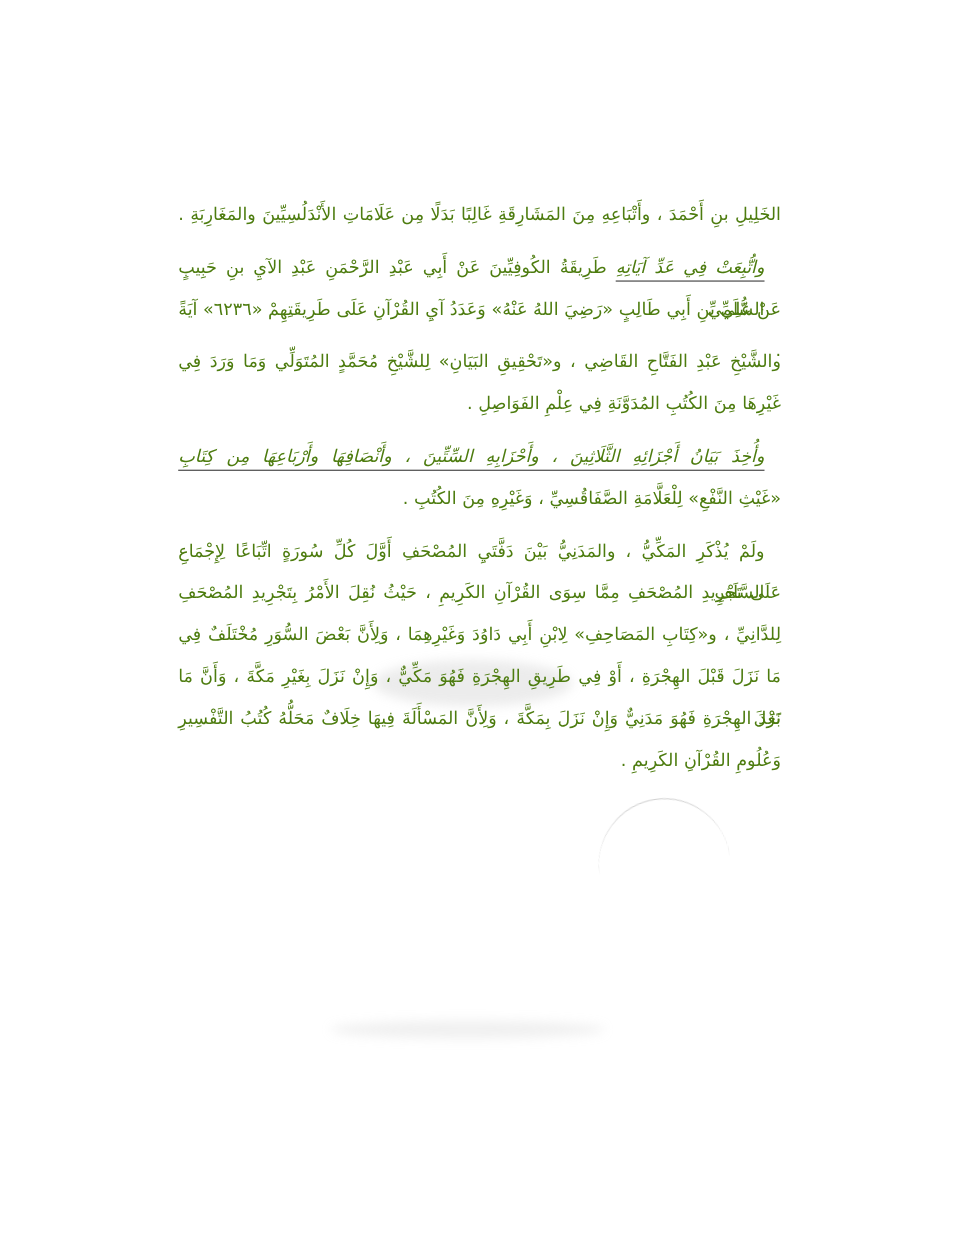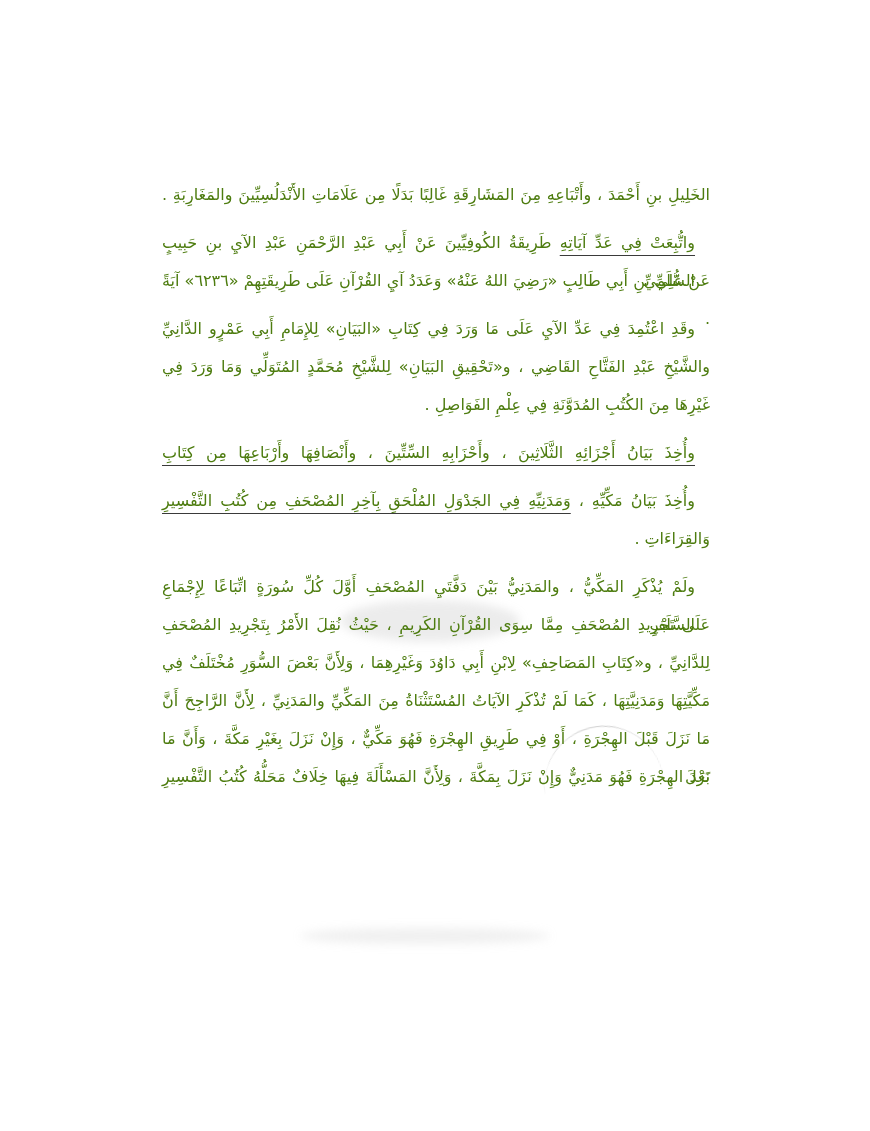--- a/index.html
+++ b/index.html
@@ -36,20 +36,21 @@
   .line.align-right {
     text-align: right;
     text-align-last: right;
   }
   .line.indent { padding-right: 15px; }
   .u {
     text-decoration: underline;
     text-decoration-thickness: 1px;
     text-underline-offset: 7px;
     text-decoration-color: #3a3a3a;
+    font-style: italic;
   }
   
   .smudge {
     position: absolute;
     border-radius: 50%;
     filter: blur(5px);
     pointer-events: none;
   }
   .smudge-1 {
     left: 340px; top: 600px; width: 180px; height: 42px;
@@ -79,33 +80,29 @@
   <div class="hairline-arc"></div>
   <div class="text-block">
       <div class="para">
         <div class="line"><span>الخَلِيلِ بنِ أَحْمَدَ ، وأَتْبَاعِهِ مِنَ المَشَارِقَةِ غَالِبًا بَدَلًا مِن عَلَامَاتِ الأَنْدَلُسِيِّينَ والمَغَارِبَةِ .</span></div>
       </div>
       <div class="para">
         <div class="line indent"><span class="u">واتُّبِعَتْ فِي عَدِّ آيَاتِهِ</span><span> طَرِيقَةُ الكُوفِيِّينَ عَنْ أَبِي عَبْدِ الرَّحْمَنِ عَبْدِ الآيِ بنِ حَبِيبٍ السُّلَمِيِّ</span></div>
         <div class="line"><span>عَنْ عَلِيِّ بنِ أَبِي طَالِبٍ «رَضِيَ اللهُ عَنْهُ» وَعَدَدُ آيِ القُرْآنِ عَلَى طَرِيقَتِهِمْ «٦٢٣٦» آيَةً .</span></div>
       </div>
       <div class="para">
-        <div class="line indent"><span>وقَدِ اعْتُمِدَ فِي عَدِّ الآيِ عَلَى مَا وَرَدَ فِي كِتَابِ «البَيَانِ» لِلإِمَامِ أَبِي عَمْرٍو الدَّانِيِّ</span></div>
         <div class="line"><span>والشَّيْخِ عَبْدِ الفَتَّاحِ القَاضِي ، و«تَحْقِيقِ البَيَانِ» لِلشَّيْخِ مُحَمَّدٍ المُتَوَلِّي وَمَا وَرَدَ فِي</span></div>
         <div class="line align-right"><span>غَيْرِهَا مِنَ الكُتُبِ المُدَوَّنَةِ فِي عِلْمِ الفَوَاصِلِ .</span></div>
       </div>
       <div class="para">
         <div class="line indent"><span class="u">وأُخِذَ بَيَانُ أَجْزَائِهِ الثَّلَاثِينَ ، وأَحْزَابِهِ السِّتِّينَ ، وأَنْصَافِهَا وأَرْبَاعِهَا مِن كِتَابِ</span></div>
-      </div>
-      <div class="para">
-        <div class="line indent"><span>وأُخِذَ بَيَانُ مَكِّيِّهِ ، </span><span class="u">وَمَدَنِيِّهِ فِي الجَدْوَلِ المُلْحَقِ بِآخِرِ المُصْحَفِ مِن كُتُبِ التَّفْسِيرِ</span></div>
-        <div class="line align-right"><span>وَالقِرَاءَاتِ .</span></div>
+        <div class="line align-right"><span>«غَيْثِ النَّفْعِ» لِلْعَلَّامَةِ الصَّفَاقُسِيِّ ، وَغَيْرِهِ مِنَ الكُتُبِ .</span></div>
       </div>
       <div class="para">
         <div class="line indent"><span>ولَمْ يُذْكَرِ المَكِّيُّ ، والمَدَنِيُّ بَيْنَ دَفَّتَيِ المُصْحَفِ أَوَّلَ كُلِّ سُورَةٍ اتِّبَاعًا لِإِجْمَاعِ السَّلَفِ</span></div>
         <div class="line"><span>عَلَى تَجْرِيدِ المُصْحَفِ مِمَّا سِوَى القُرْآنِ الكَرِيمِ ، حَيْثُ نُقِلَ الأَمْرُ بِتَجْرِيدِ المُصْحَفِ</span></div>
         <div class="line"><span>لِلدَّانِيِّ ، و«كِتَابِ المَصَاحِفِ» لِابْنِ أَبِي دَاوُدَ وَغَيْرِهِمَا ، وَلِأَنَّ بَعْضَ السُّوَرِ مُخْتَلَفٌ فِي</span></div>
-        <div class="line"><span>مَكِّيَّتِهَا وَمَدَنِيَّتِهَا ، كَمَا لَمْ تُذْكَرِ الآيَاتُ المُسْتَثْنَاةُ مِنَ المَكِّيِّ والمَدَنِيِّ ، لِأَنَّ الرَّاجِحَ أَنَّ</span></div>
         <div class="line"><span>مَا نَزَلَ قَبْلَ الهِجْرَةِ ، أَوْ فِي طَرِيقِ الهِجْرَةِ فَهُوَ مَكِّيٌّ ، وَإِنْ نَزَلَ بِغَيْرِ مَكَّةَ ، وَأَنَّ مَا نَزَلَ</span></div>
         <div class="line"><span>بَعْدَ الهِجْرَةِ فَهُوَ مَدَنِيٌّ وَإِنْ نَزَلَ بِمَكَّةَ ، وَلِأَنَّ المَسْأَلَةَ فِيهَا خِلَافٌ مَحَلُّهُ كُتُبُ التَّفْسِيرِ</span></div>
+        <div class="line align-right"><span>وَعُلُومِ القُرْآنِ الكَرِيمِ .</span></div>
       </div>
     </div>
 </div>
 
 </body></html>

